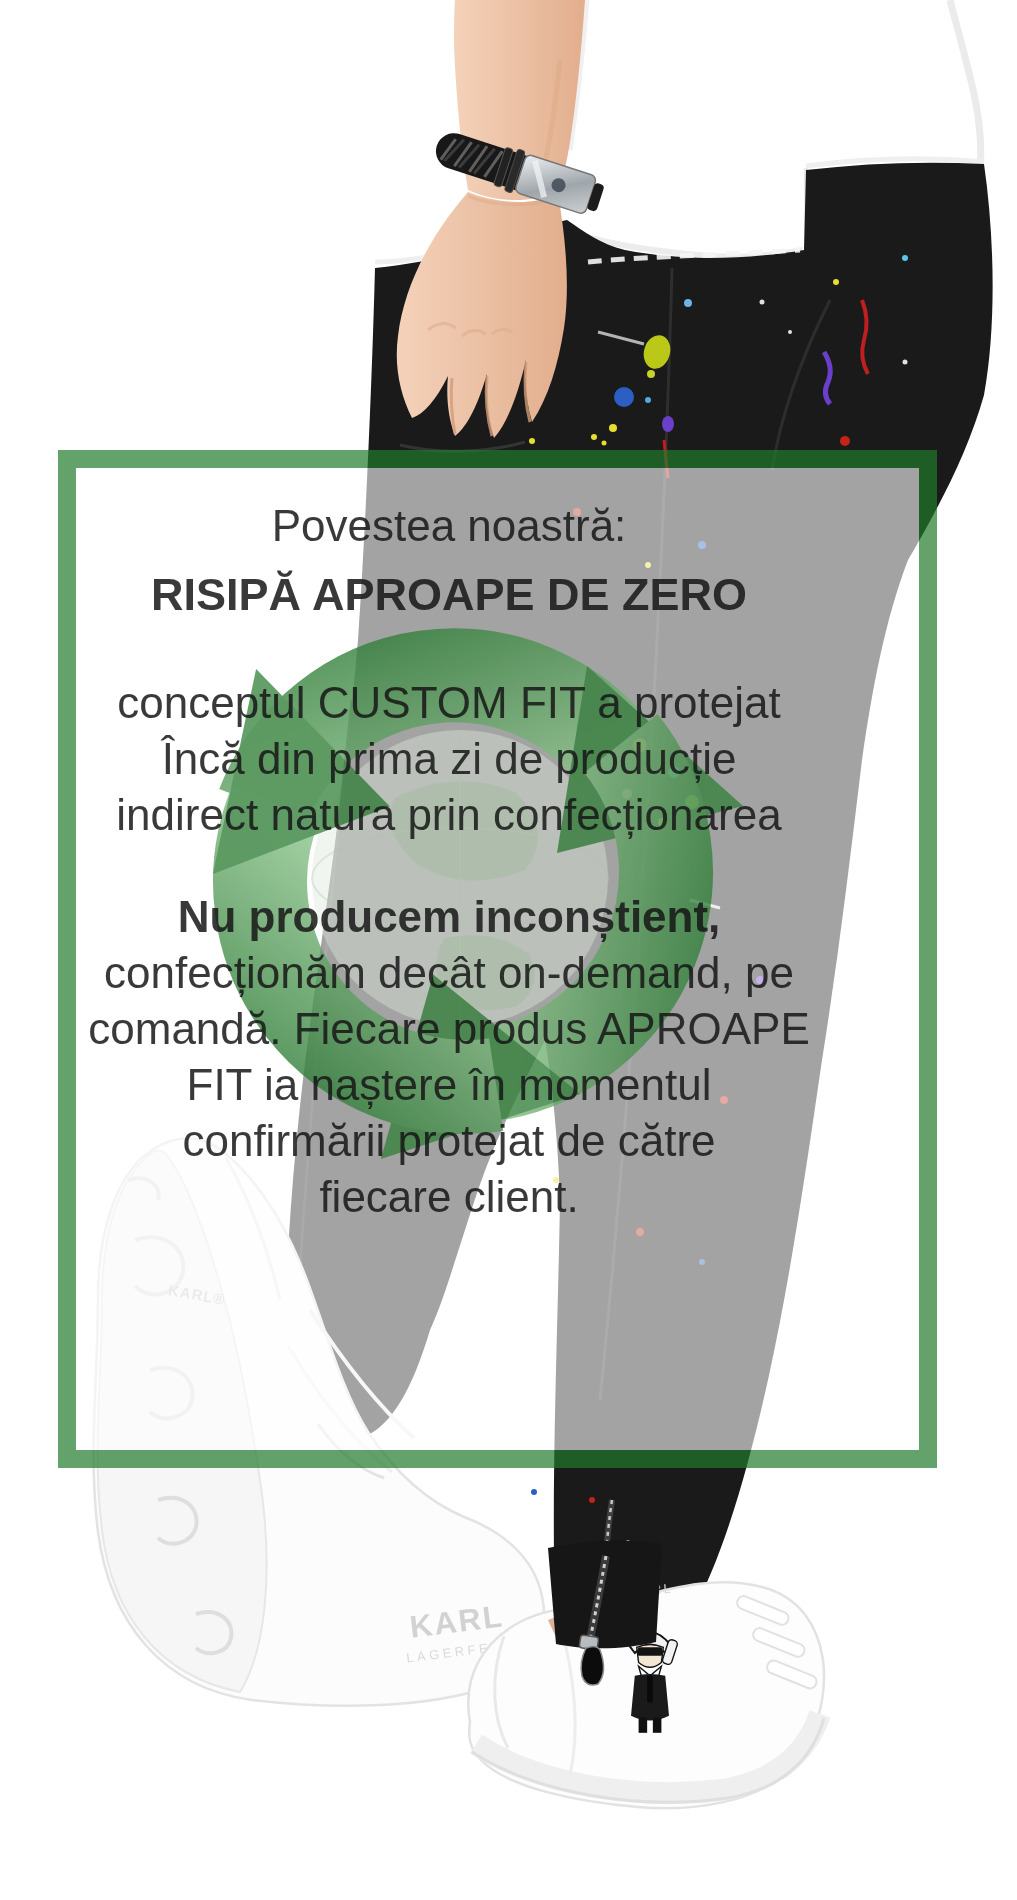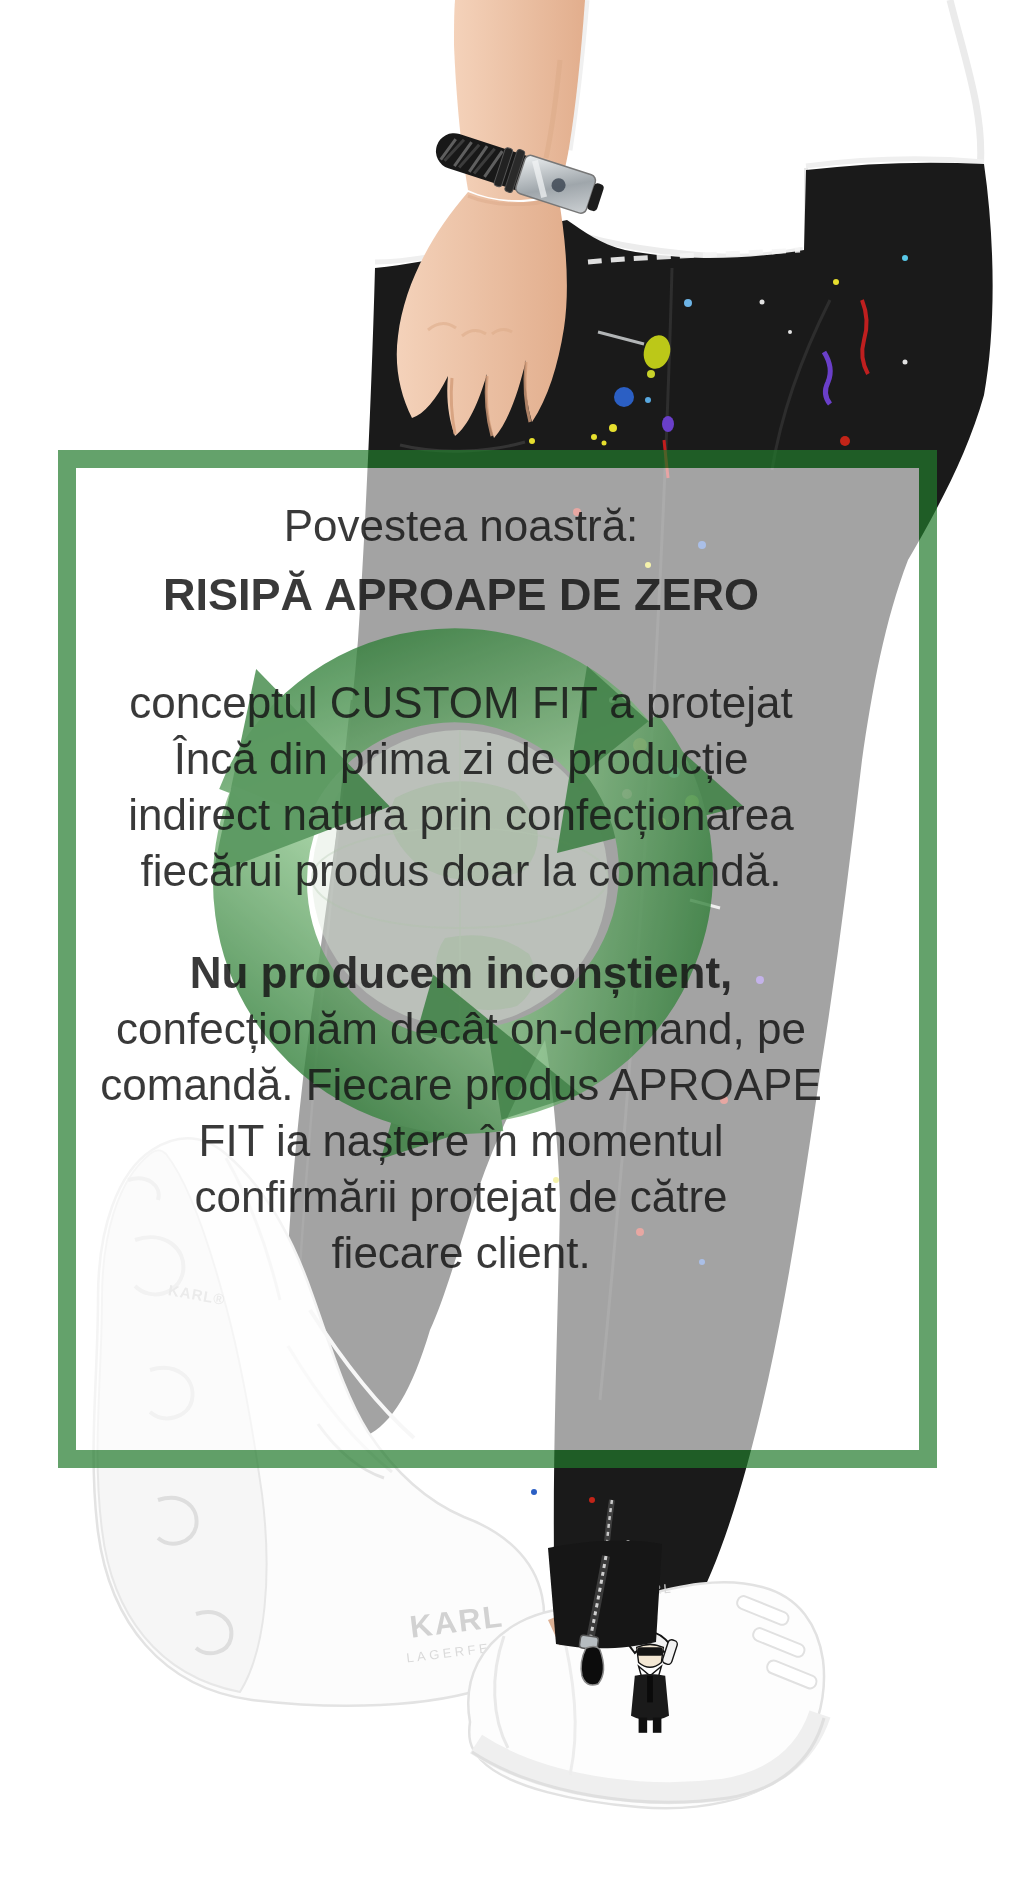--- a/index.html
+++ b/index.html
@@ -11,21 +11,21 @@
   .veil{
     position:absolute;left:76px;top:468px;width:843px;height:982px;
     background:rgba(255,255,255,0.60);
   }
   .recycle{position:absolute;left:95px;top:548px;width:730px;height:670px;opacity:.78;}
   .frame{
     position:absolute;left:58px;top:450px;width:879px;height:1018px;
     border:18px solid rgba(34,122,44,0.70);box-sizing:border-box;
   }
   .story{
-    position:absolute;left:76px;top:498px;width:770px;
+    position:absolute;left:64px;top:498px;width:770px;
     text-align:center;color:rgba(22,22,22,0.85);
     font-size:44px;line-height:56px;
   }
   .story .line{white-space:nowrap;}
   .story .headline{font-weight:bold;font-size:45px;margin-top:13px;}
   .story .para1{margin-top:52px;}
   .story .para2{margin-top:46px;}
   .story .bold{font-weight:bold;}
 </style>
 </head>
@@ -229,21 +229,20 @@
   <div class="frame"></div>
 
   <div class="story">
     <div class="line intro">Povestea noastră:</div>
     <div class="line headline">RISIPĂ APROAPE DE ZERO</div>
 
     <div class="para1">
       <div class="line">conceptul CUSTOM FIT a protejat</div>
       <div class="line">Încă din prima zi de producție</div>
       <div class="line">indirect natura prin confecționarea</div>
-      <div class="line">fiecărui produs doar la comandă.</div>
     </div>
 
     <div class="para2">
       <div class="line bold">Nu producem inconștient,</div>
       <div class="line">confecționăm decât on-demand, pe</div>
       <div class="line">comandă. Fiecare produs APROAPE</div>
       <div class="line">FIT ia naștere în momentul</div>
       <div class="line">confirmării protejat de către</div>
       <div class="line">fiecare client.</div>
     </div>

